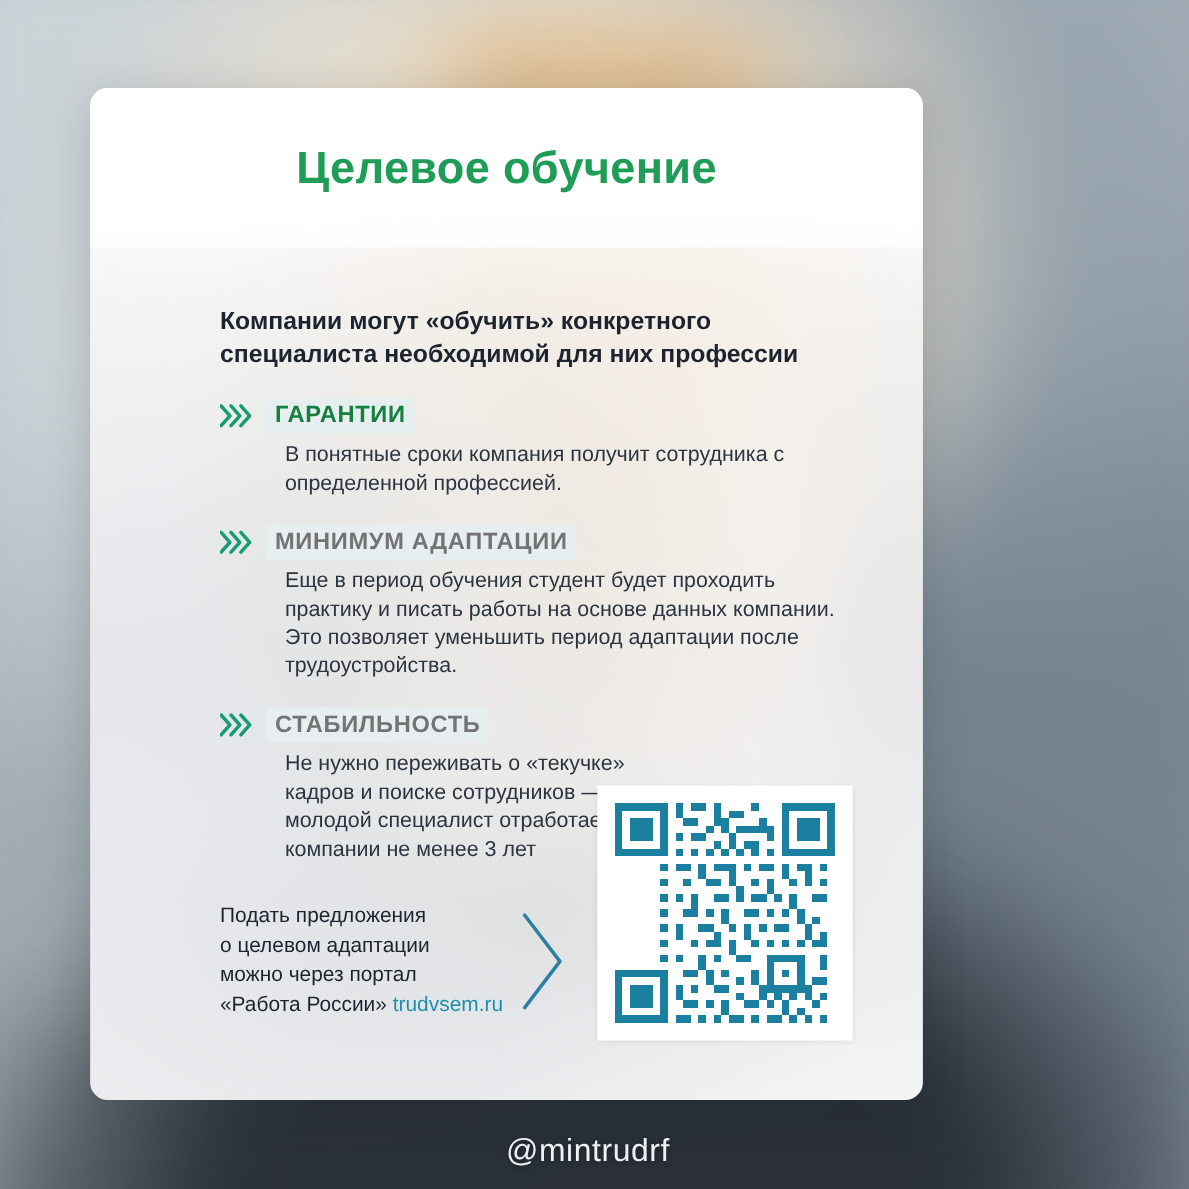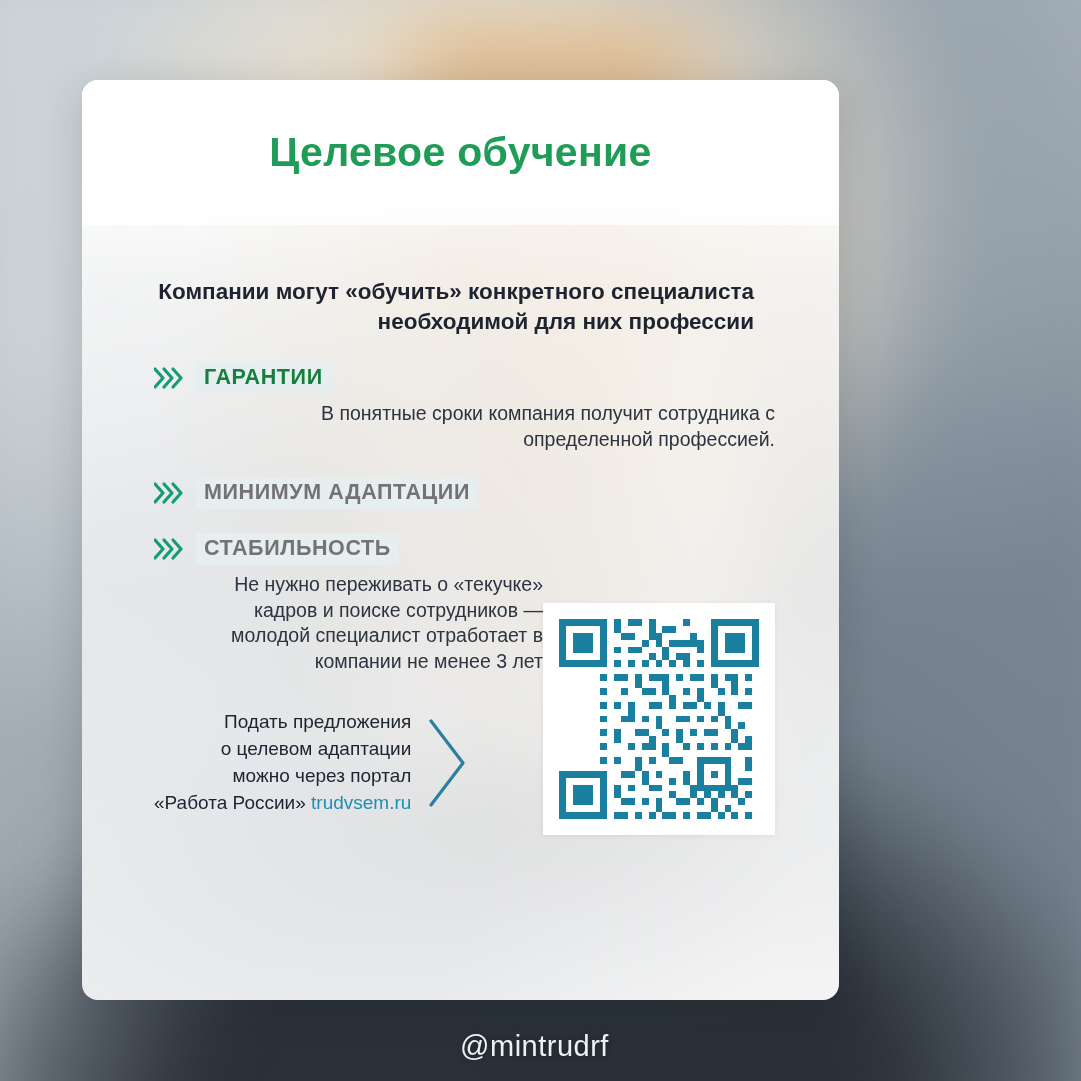--- a/index.html
+++ b/index.html
@@ -90,22 +90,21 @@
   .title {
     font-size: 41px;
     font-weight: bold;
     color: #1f9c56;
     letter-spacing: 0.3px;
     text-align: center;
   }
 
   .card-body {
     position: relative;
-    padding: 52px 64px 0 72px;
-    text-align: right;
+    padding: 52px 64px 0 118px;
   }
 
   .lede {
     font-size: 22.5px;
     font-weight: bold;
     color: #1d2430;
     line-height: 1.35;
     max-width: 600px;
     margin: 0 0 24px 0;
   }
@@ -241,20 +240,21 @@
       <div class="block-head">
         <span class="chev">
           <svg viewBox="0 0 30 24" width="30" height="24" aria-hidden="true">
             <path d="M1 3 L9 12 L1 21" fill="none" stroke="currentColor" stroke-width="3.2" stroke-linecap="round" stroke-linejoin="round"></path>
             <path d="M10 3 L18 12 L10 21" fill="none" stroke="currentColor" stroke-width="3.2" stroke-linecap="round" stroke-linejoin="round"></path>
             <path d="M19 3 L27 12 L19 21" fill="none" stroke="currentColor" stroke-width="3.2" stroke-linecap="round" stroke-linejoin="round"></path>
           </svg>
         </span>
         <span class="block-title">МИНИМУМ АДАПТАЦИИ</span>
       </div>
+      <p class="block-text">Еще в период обучения студент будет проходить практику и писать работы на основе данных компании. Это позволяет уменьшить период адаптации после трудоустройства.</p>
     </div>
 
     <div class="block stab">
       <div class="block-head">
         <span class="chev">
           <svg viewBox="0 0 30 24" width="30" height="24" aria-hidden="true">
             <path d="M1 3 L9 12 L1 21" fill="none" stroke="currentColor" stroke-width="3.2" stroke-linecap="round" stroke-linejoin="round"></path>
             <path d="M10 3 L18 12 L10 21" fill="none" stroke="currentColor" stroke-width="3.2" stroke-linecap="round" stroke-linejoin="round"></path>
             <path d="M19 3 L27 12 L19 21" fill="none" stroke="currentColor" stroke-width="3.2" stroke-linecap="round" stroke-linejoin="round"></path>
           </svg>

